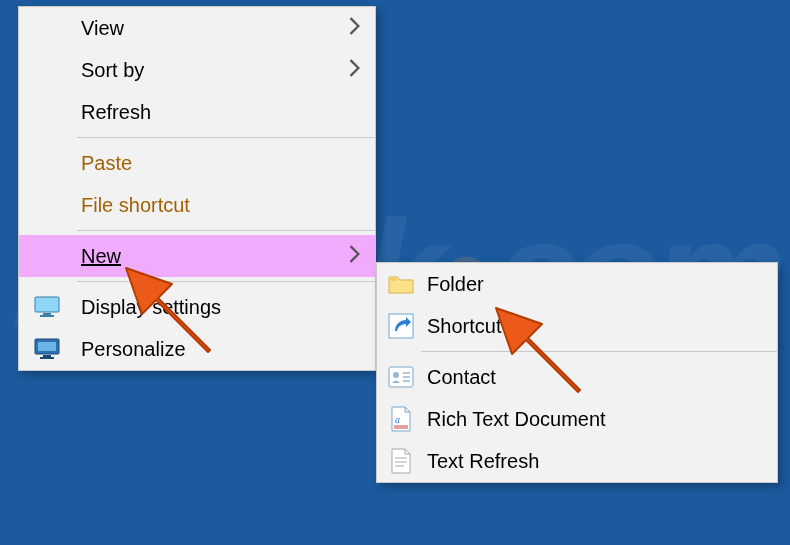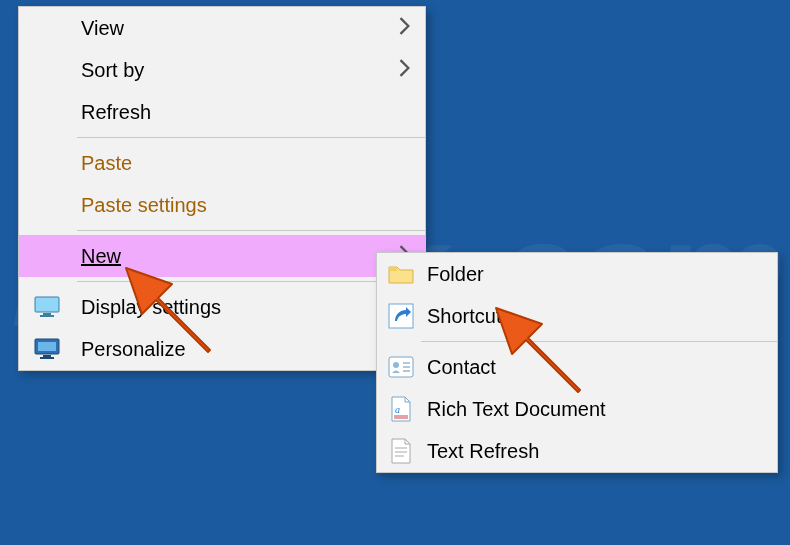--- a/index.html
+++ b/index.html
@@ -35,24 +35,24 @@
     vertical-align: middle;
   }
   .menu {
     position: absolute;
     background: #f2f2f2;
     border: 1px solid #c9c9c9;
     box-shadow: 4px 4px 8px rgba(0,0,0,0.25);
   }
   .menu-main {
     left: 18px; top: 6px;
-    width: 408px;
+    width: 358px;
   }
   .menu-sub {
-    left: 376px; top: 252px;
+    left: 376px; top: 262px;
     width: 402px;
   }
   .item {
     display: flex;
     align-items: center;
     height: 42px;
     padding: 0 14px 0 62px;
     position: relative;
     cursor: default;
   }
@@ -110,21 +110,21 @@
     </span>
   </div>
   <div class="item">
     <span>Refresh</span>
   </div>
   <div class="sep"></div>
   <div class="item disabled">
     <span>Paste</span>
   </div>
   <div class="item disabled">
-    <span>Paste settings</span>
+    <span>File shortcut</span>
   </div>
   <div class="sep"></div>
   <div class="item hovered">
     <span>New</span>
     <span class="chev">
       <svg width="12" height="18" viewBox="0 0 10 16">
           <path d="M1 1 L8 8 L1 15" stroke="#555" stroke-width="2" fill="none"></path>
         </svg>
     </span>
   </div>

